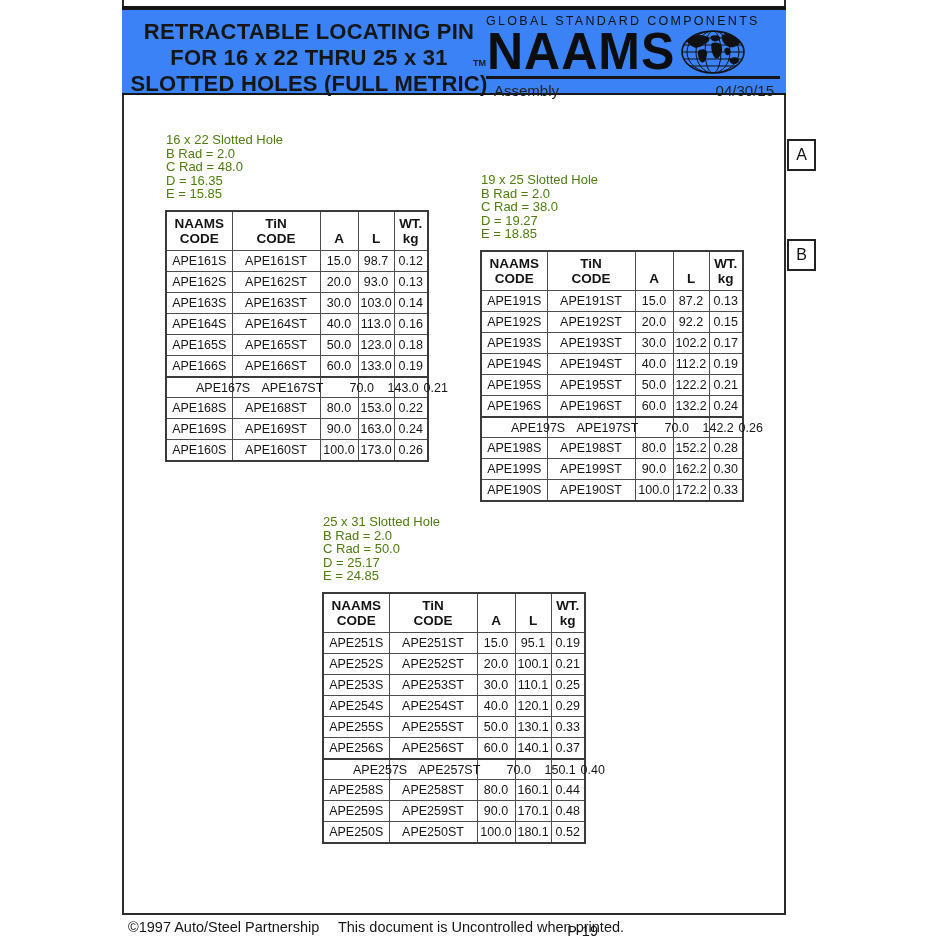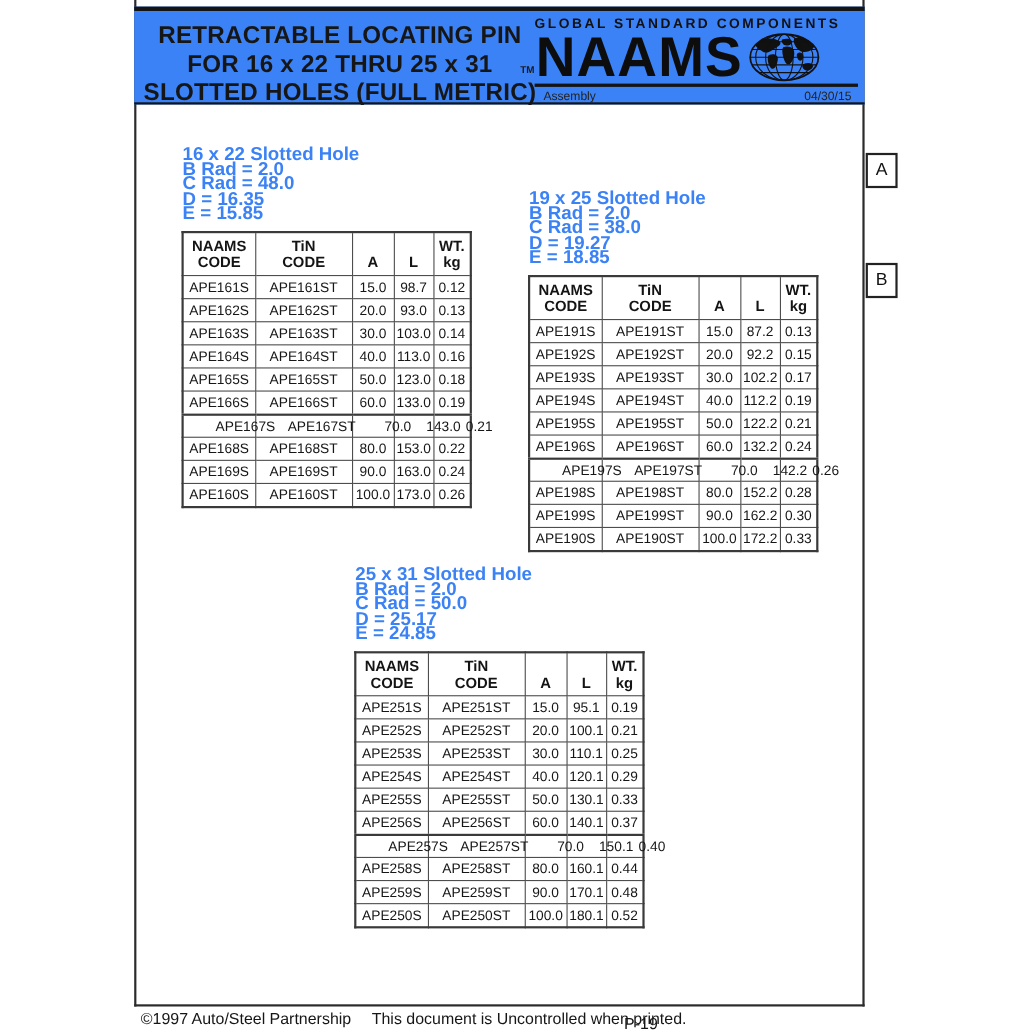--- a/index.html
+++ b/index.html
@@ -16,50 +16,50 @@
   .header{
     position:absolute;left:122px;top:6px;width:664px;height:89px;box-sizing:border-box;
     border-top:4px solid #151515;border-bottom:2px solid #151515;background:#3b82f6;
   }
   .doc-title{
     position:absolute;left:8px;top:9px;width:358px;text-align:center;
     font-weight:bold;font-size:22px;line-height:26px;letter-spacing:.2px;color:#161616;
   }
   .brand{position:absolute;left:364px;top:4px;width:296px;}
   .tagline{
-    font-size:12.5px;font-weight:bold;letter-spacing:2.3px;white-space:nowrap;color:#111;
+    font-size:12.5px;font-weight:normal;letter-spacing:2.3px;white-space:nowrap;color:#111;
   }
   .brand-row{display:flex;align-items:center;height:46px;margin-top:1px;}
   .tm{
     font-size:9px;font-weight:bold;align-self:flex-end;margin:0 1px 7px -13px;letter-spacing:0;
   }
   .brand-name{
     font-size:50px;font-weight:bold;line-height:44px;letter-spacing:1px;color:#0d0d0d;
     transform:scaleY(1.02);
   }
   .globe{margin-left:5px;flex:0 0 auto;}
   .brand-divider{border-top:3px solid #151515;margin-top:1px;width:294px;}
   .brand-sub{
     display:flex;justify-content:space-between;align-items:flex-start;
-    font-size:11px;padding:3px 8px 0 8px;color:#222;
+    font-size:15px;padding:3px 8px 0 8px;color:#222;
   }
   
   .side-tab{
     position:absolute;left:787px;width:29px;height:32px;box-sizing:border-box;
     border:2px solid #222;background:#fff;display:flex;align-items:center;justify-content:center;
     font-size:16px;color:#111;
   }
   .tab-a{top:139px;}
   .tab-b{top:239px;}
   
   .table-block{position:absolute;}
   .tb0{left:165px;top:133px;}
   .tb1{left:480px;top:133px;margin-top:40px;}
   .tb2{left:322px;top:515px;}
-  .notes{font-size:17px;line-height:13.6px;margin:0 0 9px 1px;color:#3b82f6;font-weight:bold;}
+  .notes{font-size:13px;line-height:13.6px;margin:0 0 9px 1px;color:#4d7c0f;}
   table.spec{
     border-collapse:collapse;table-layout:fixed;width:262px;background:#fff;
     border:2px solid #3a3a3a;
   }
   col.c0{width:66px}col.c1{width:88px}col.c2{width:38px}col.c3{width:36px}col.c4{width:34px}
   table.spec th,table.spec td{border:1px solid #4d4d4d;}
   table.spec thead th{
     height:40px;box-sizing:border-box;vertical-align:bottom;text-align:center;
     font-size:13.5px;font-weight:bold;line-height:15px;padding:2px 2px 4px;color:#141414;
   }

